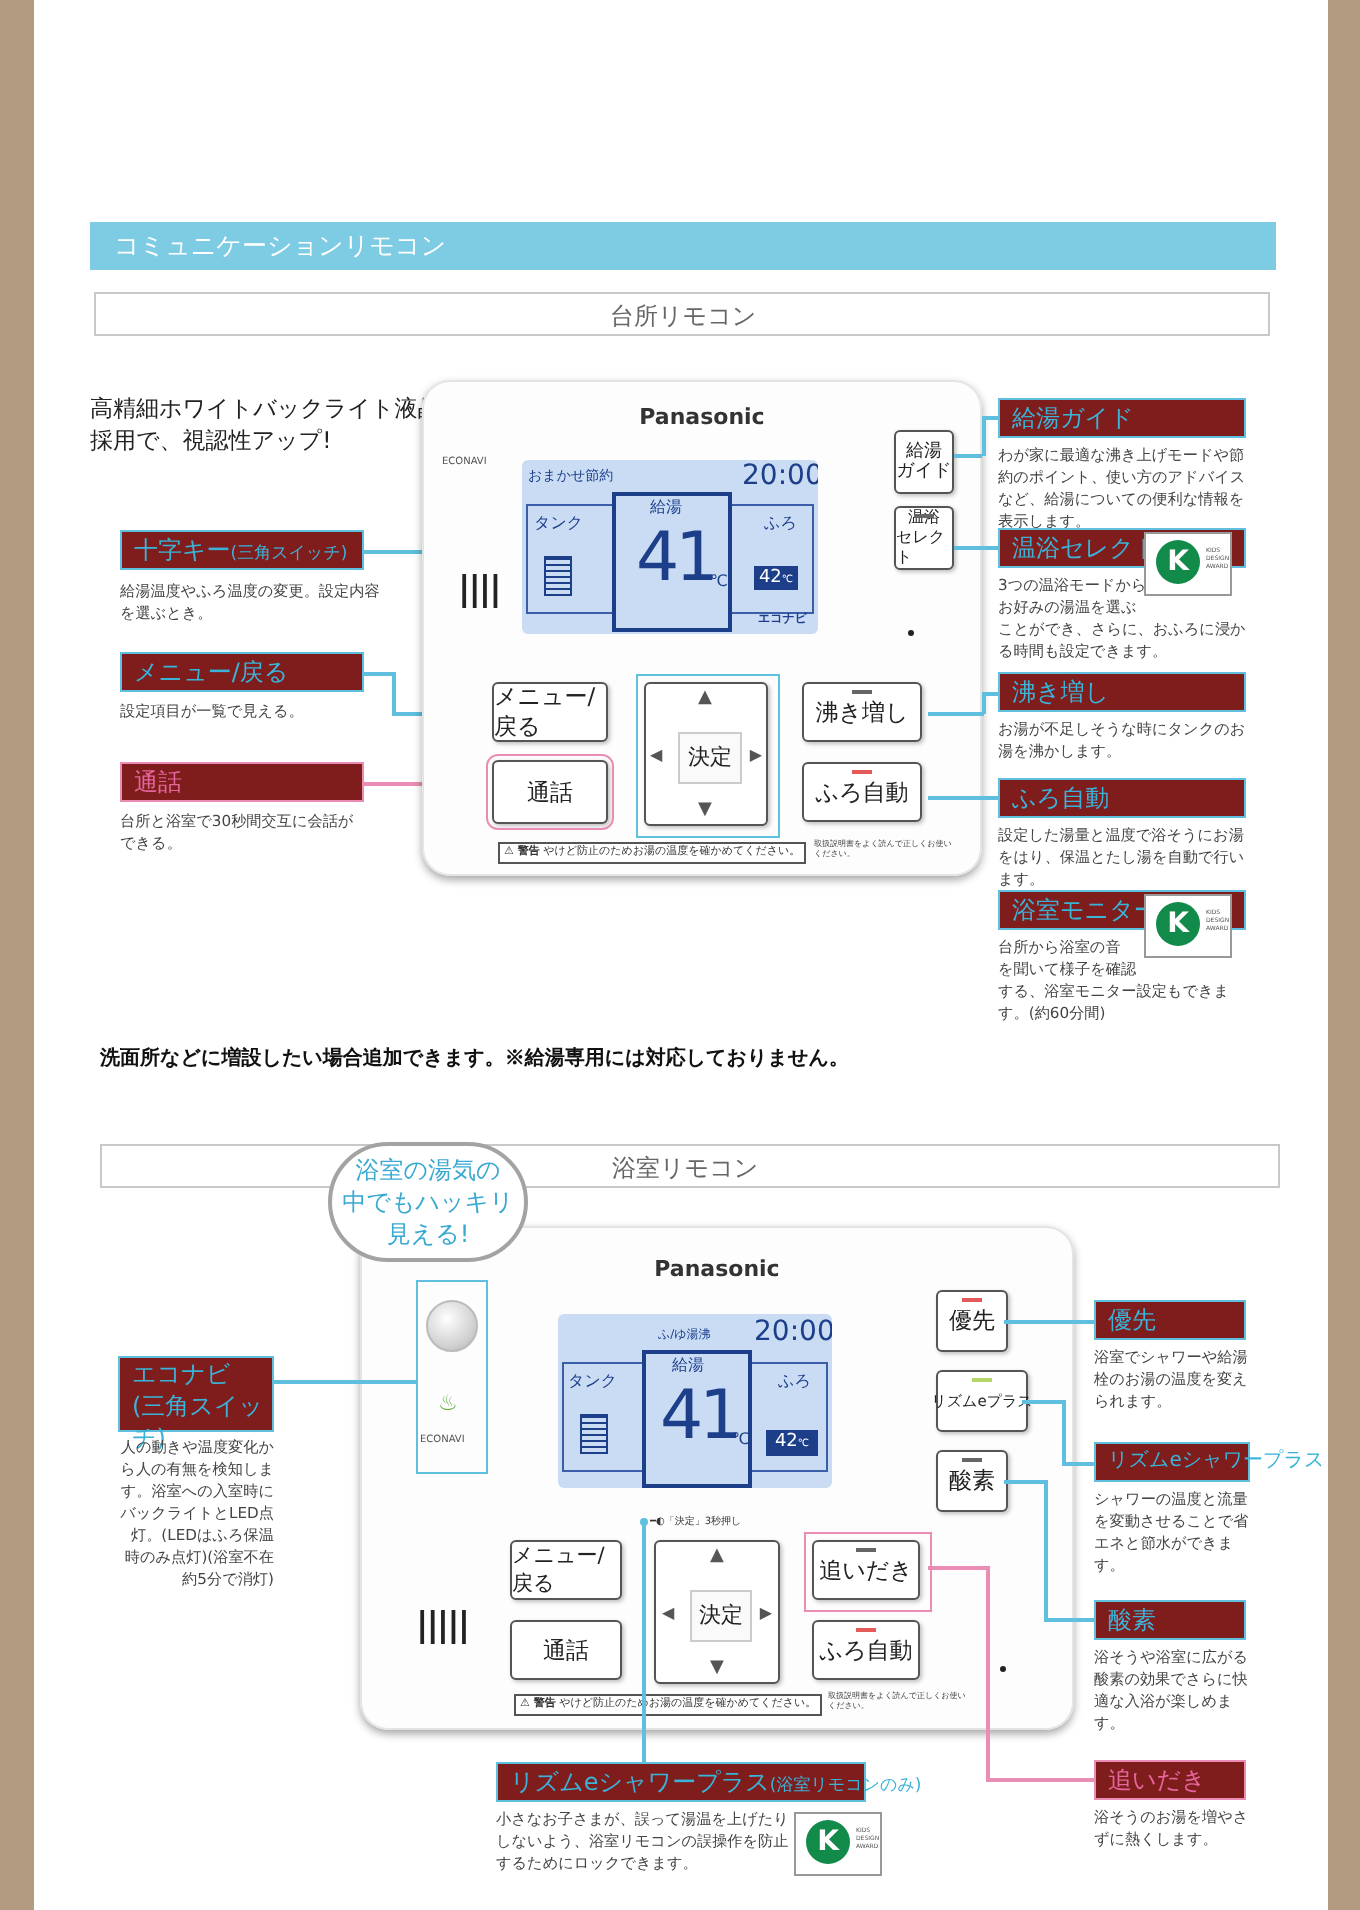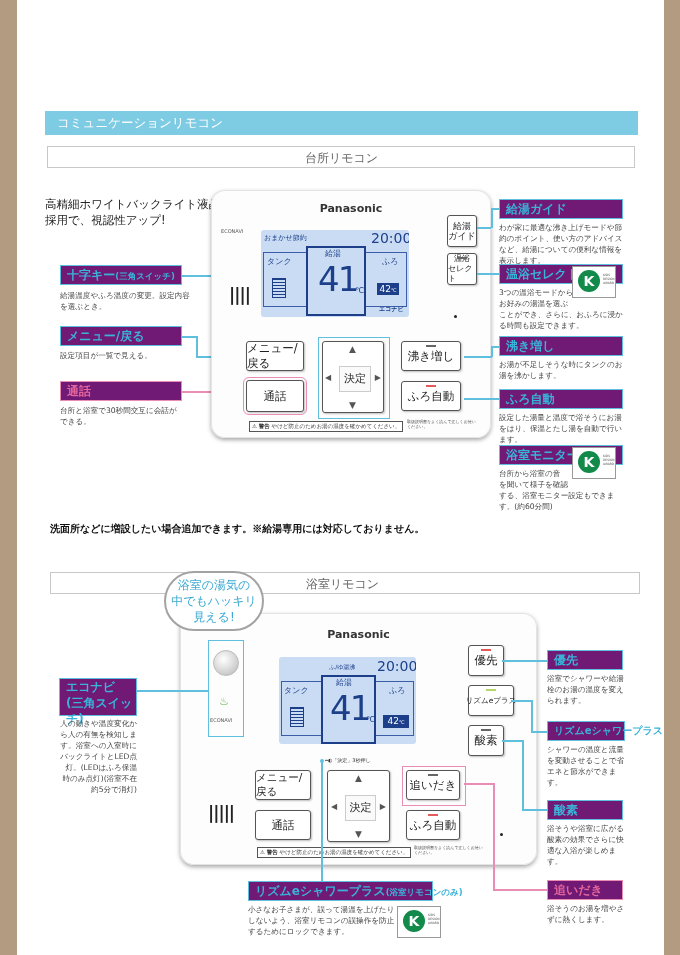--- a/index.html
+++ b/index.html
@@ -3,21 +3,21 @@
 <meta charset="utf-8">
 <style>
   html,body{margin:0;padding:0;}
   body{width:680px;height:955px;background:#b39b82;position:relative;overflow:hidden;font-family:"DejaVu Sans",sans-serif;}
   .page{position:absolute;left:17px;top:0;width:647px;height:955px;background:#fff;}
   .abs{position:absolute;}
   .headline{left:26px;top:6px;color:#c97a7e;font-weight:bold;font-size:21px;line-height:29px;letter-spacing:0.5px;}
   .bar{left:28px;top:111px;width:593px;height:24px;background:#7ecbe4;color:#fff;font-size:12.5px;line-height:24px;padding-left:12px;box-sizing:border-box;}
   .subbar{border:1px solid #c8c8c8;background:#fff;color:#666;font-size:12px;height:22px;line-height:22px;box-sizing:border-box;}
   .intro{left:28px;top:196px;font-size:11.5px;line-height:16px;color:#222;}
-  .lbl{border:1.5px solid #5ec0de;color:#3ab3d9;background:#701a75;font-size:12px;height:20px;line-height:18px;padding-left:6px;box-sizing:border-box;white-space:nowrap;font-weight:bold;}
+  .lbl{border:1.5px solid #5ec0de;color:#3ab3d9;background:#7f1d1d;font-size:12px;height:20px;line-height:18px;padding-left:6px;box-sizing:border-box;white-space:nowrap;}
   .lbl.pink{border-color:#e98db4;color:#e5669d;}
   .lbl small{font-size:8.5px;}
   .desc{font-size:7.6px;line-height:11px;color:#444;}
   .line{position:absolute;background:#5ec0de;}
   .line.pink{background:#e98db4;}
   .remote{background:#fdfdfd;border-radius:14px;box-shadow:0 2px 4px rgba(0,0,0,0.35),inset 0 0 0 1px #e4e4e4;}
   .brand{font-weight:bold;font-size:11px;color:#333;text-align:center;}
   .btn{position:absolute;background:#fff;border:1px solid #555;border-radius:3px;box-shadow:1px 1px 2px rgba(0,0,0,0.25);font-size:11.5px;color:#222;display:flex;align-items:center;justify-content:center;box-sizing:border-box;}
   .btn .led{position:absolute;top:3px;left:50%;width:10px;margin-left:-5px;height:2px;background:#666;}
   .btn .led.red{background:#e45a5a;}

